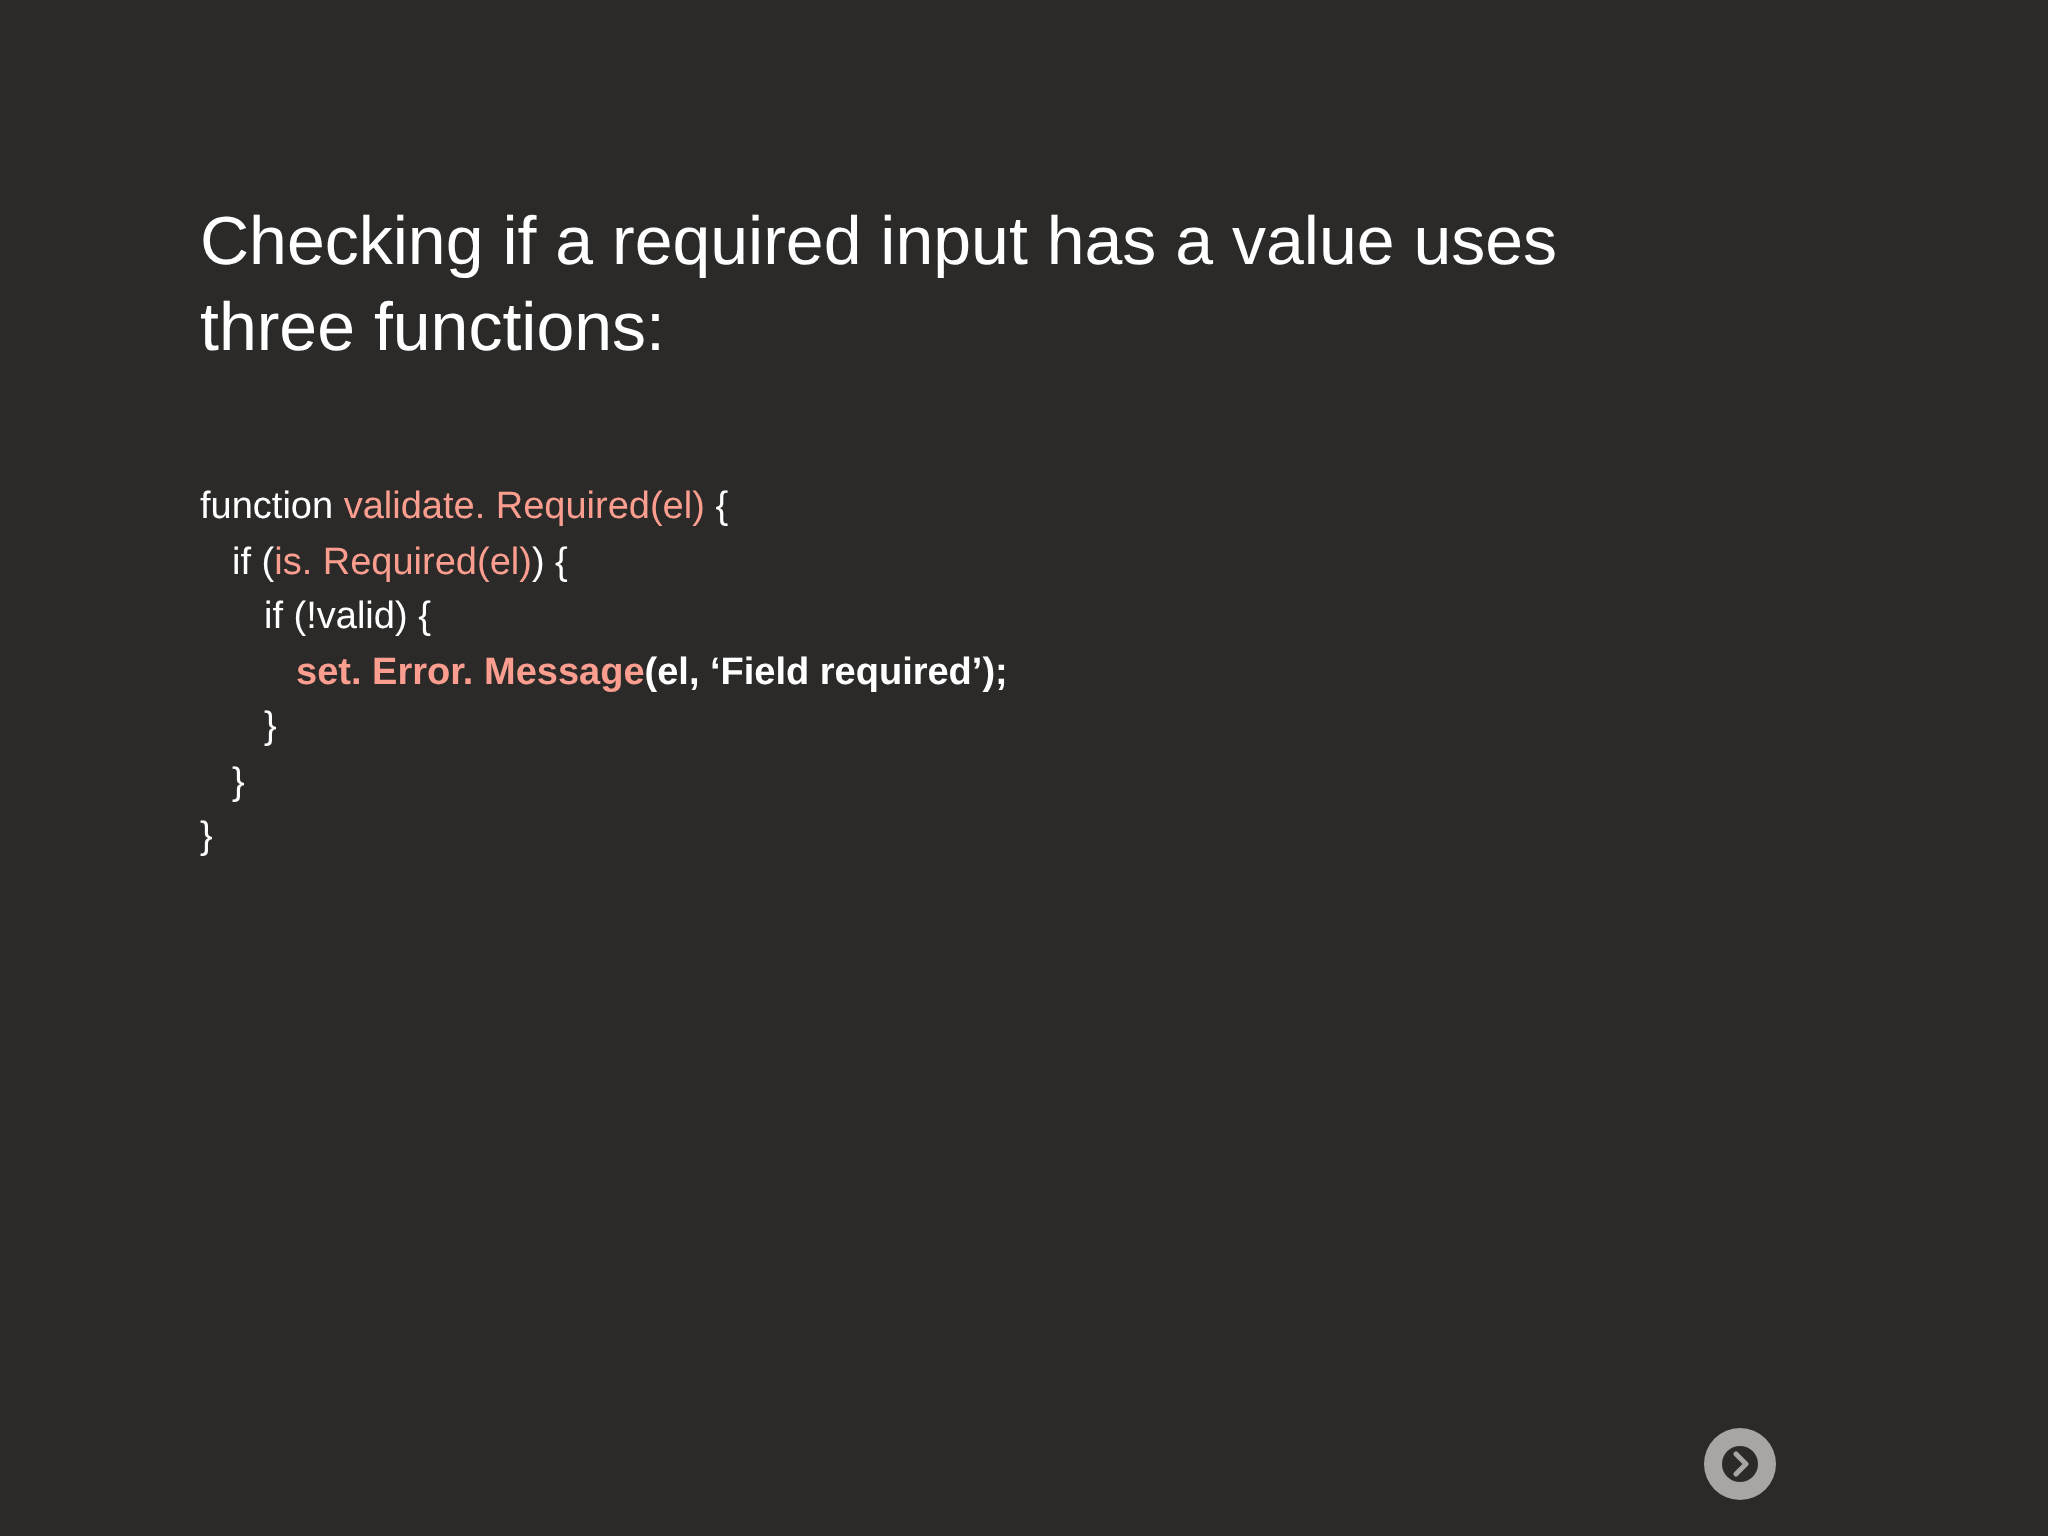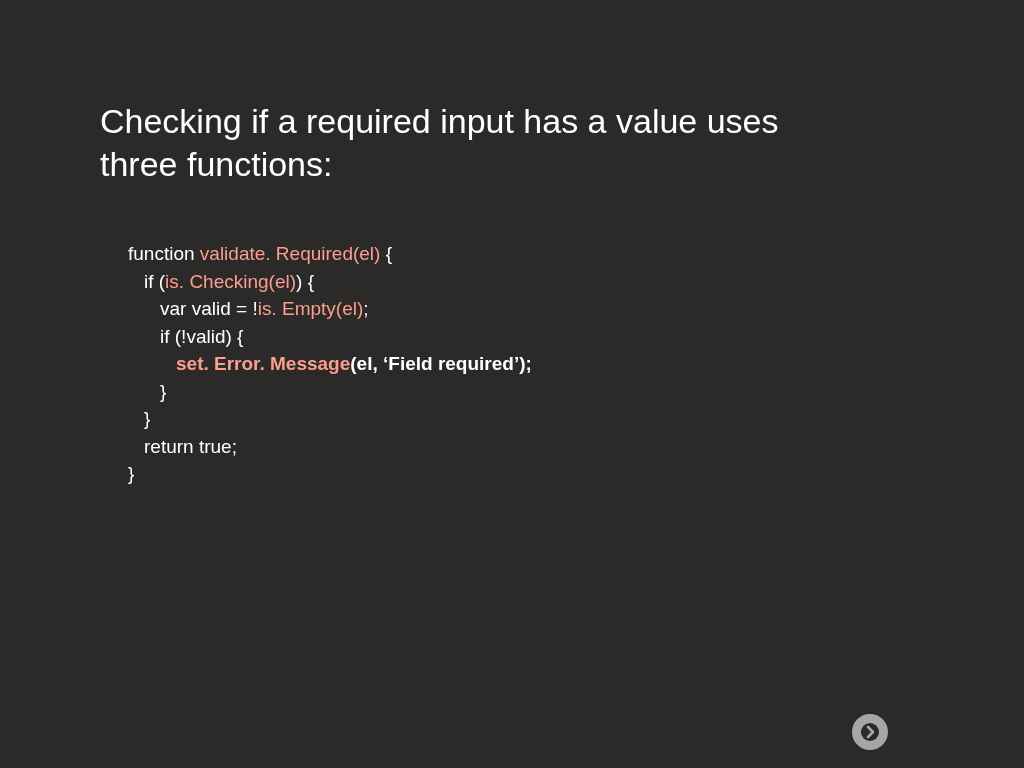--- a/index.html
+++ b/index.html
@@ -22,21 +22,20 @@
       line-height: 1.25;
       font-weight: 400;
       color: #ffffff;
       margin-bottom: 55px;
     }
     .code {
       font-size: 19px;
       line-height: 1.45;
       color: #ffffff;
       font-weight: 400;
-      margin-left: 28px;
     }
     .code .i1 { padding-left: 16px; }
     .code .i2 { padding-left: 32px; }
     .code .i3 { padding-left: 48px; font-weight: bold; }
     .hl { color: #fb9e8f; }
     .next-btn {
       position: absolute;
       right: 20px;
       bottom: 18px;
       width: 36px;
@@ -53,34 +52,32 @@
 </head>
 <body>
 
 <div class="slide">
 
   <h1 class="heading">Checking if a required input has a value uses three functions:</h1>
 
   <div class="code">
     <div><span>function </span><span class="hl">validate. Required(el)</span><span> {</span></div>
 
-    <div class="i1"><span>if (</span><span class="hl">is. Checking(el)</span><span>) {</span></div>
+    <div class="i1"><span>if (</span><span class="hl">is. Required(el)</span><span>) {</span></div>
 
-    <div class="i2"><span>var valid = !</span><span class="hl">is. Empty(el)</span><span>;</span></div>
 
     <div class="i2"><span>if (!valid) {</span></div>
 
     <div class="i3"><span class="hl">set. Error. Message</span><span>(el, ‘Field required’);</span></div>
 
     <div class="i2"><span>}</span></div>
 
 
     <div class="i1"><span>}</span></div>
 
-    <div class="i1"><span>return true;</span></div>
 
     <div><span>}</span></div>
   </div>
 
   <div class="next-btn">
     <svg width="20" height="20" viewBox="0 0 20 20">
       <circle cx="10" cy="10" r="9" fill="#2b2a28"></circle>
       <path d="M8 5 L13 10 L8 15" stroke="#a7a6a4" stroke-width="2.6" fill="none" stroke-linecap="round" stroke-linejoin="round"></path>
     </svg>
   </div>

